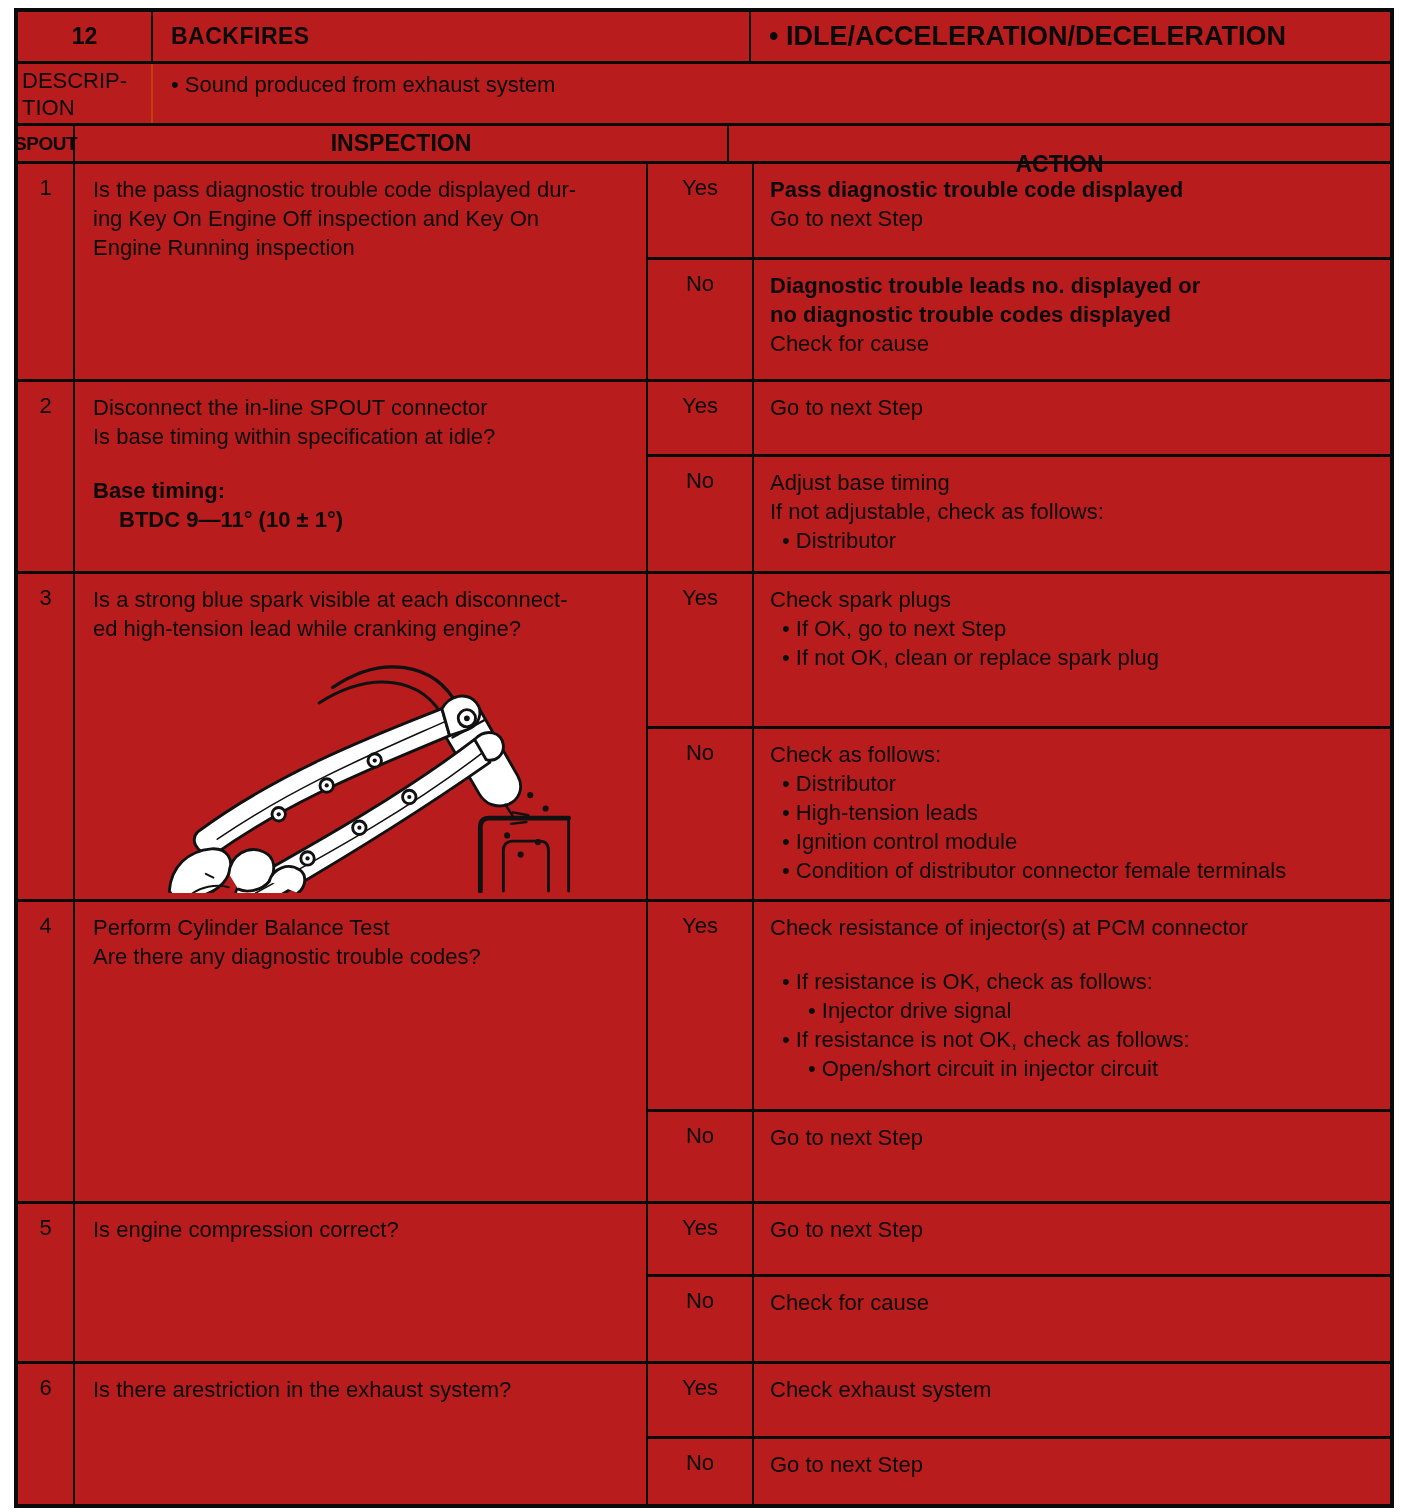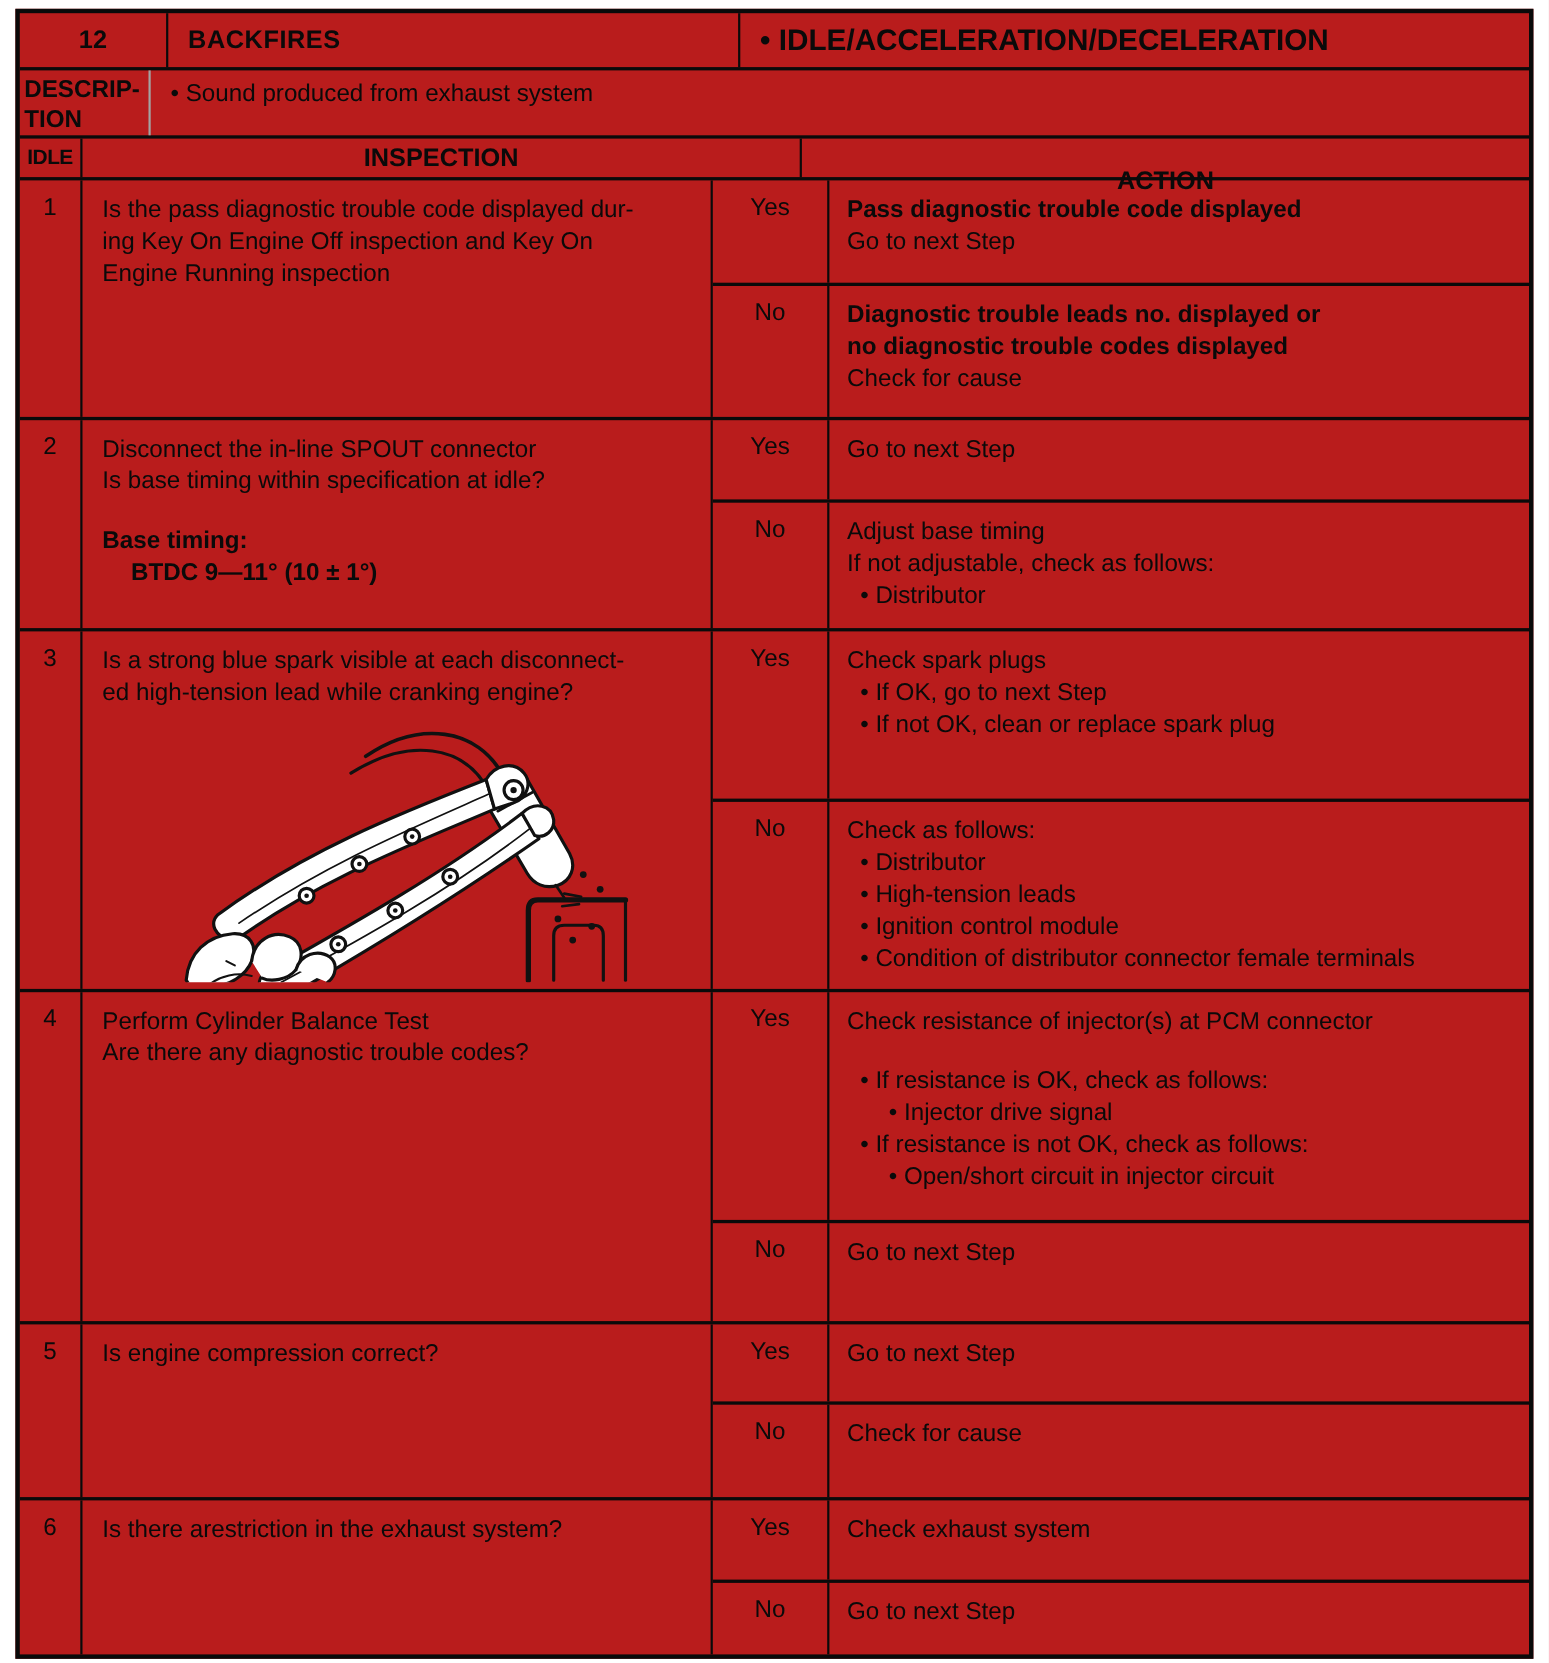--- a/index.html
+++ b/index.html
@@ -13,26 +13,26 @@
     box-sizing:border-box;border:4px solid #0a0a0a;
     display:flex;flex-direction:column;background:#b91c1c;
   }
   .row{display:flex;box-sizing:border-box;border-bottom:3px solid #0a0a0a;flex:0 0 auto;}
   .row:last-child{border-bottom:none;flex:1 1 auto;}
   .cell{box-sizing:border-box;}
 
   
   .r-title{height:52px;}
   .c-num{width:135px;border-right:2px solid #0a0a0a;display:flex;align-items:center;justify-content:center;font-weight:bold;font-size:23px;}
-  .c-title{width:520px;border-right:2px solid #0a0a0a;display:flex;align-items:center;padding-left:18px;font-weight:bold;font-size:23px;letter-spacing:.5px;}
+  .c-title{width:598px;border-right:2px solid #0a0a0a;display:flex;align-items:center;padding-left:18px;font-weight:bold;font-size:23px;letter-spacing:.5px;}
   .c-cond{flex:1;display:flex;align-items:center;padding-left:18px;font-weight:bold;font-size:27px;}
 
   
   .r-desc{height:62px;}
-  .c-dlabel{width:119px;border-right:2px solid #a3a3a3;font-weight:bold;font-size:22px;line-height:27px;padding:3px 2px 0 4px;white-space:pre-line;}
+  .c-dlabel{width:135px;border-right:2px solid #c2410c;font-weight:normal;font-size:22px;line-height:27px;padding:3px 2px 0 4px;white-space:pre-line;}
   .c-dtext{flex:1;padding:8px 0 0 18px;font-size:22px;}
 
   
   .r-colhead{height:38px;}
   .ch-step{width:57px;border-right:2px solid #0a0a0a;display:flex;align-items:center;justify-content:center;font-weight:bold;font-size:19px;letter-spacing:-.5px;}
   .ch-insp{width:654px;border-right:2px solid #0a0a0a;display:flex;align-items:center;justify-content:center;font-weight:bold;font-size:23px;}
   .ch-act{flex:1;display:flex;align-items:center;justify-content:center;font-weight:bold;font-size:23px;margin-top:38px;}
 
   
   .s-num{width:57px;border-right:2px solid #0a0a0a;text-align:center;padding-top:11px;font-size:22px;}
@@ -64,21 +64,21 @@
     <div class="cell c-cond">• IDLE/ACCELERATION/DECELERATION</div>
   </div>
 
   <div class="row r-desc">
     <div class="cell c-dlabel">DESCRIP-
 TION</div>
     <div class="cell c-dtext">•  Sound produced from exhaust system</div>
   </div>
 
   <div class="row r-colhead">
-    <div class="cell ch-step">IDLE</div>
+    <div class="cell ch-step">SPOUT</div>
     <div class="cell ch-insp">INSPECTION</div>
     <div class="cell ch-act">ACTION</div>
   </div>
 
   <div class="row r-step" style="height:218px">
     <div class="cell s-num">1</div>
     <div class="cell s-insp">
       <div class="line">Is the pass diagnostic trouble code displayed dur-</div>
       <div class="line">ing Key On Engine Off inspection and Key On</div>
       <div class="line">Engine Running inspection</div>

